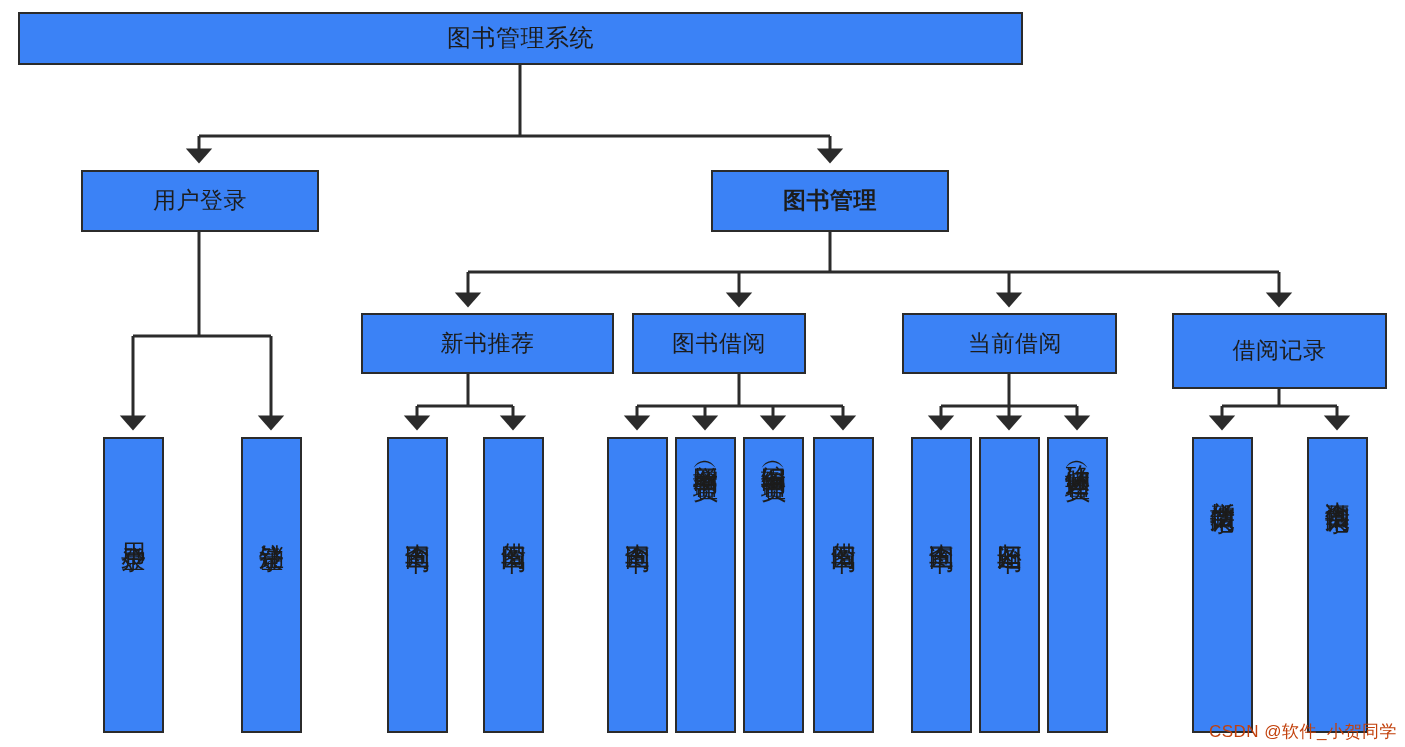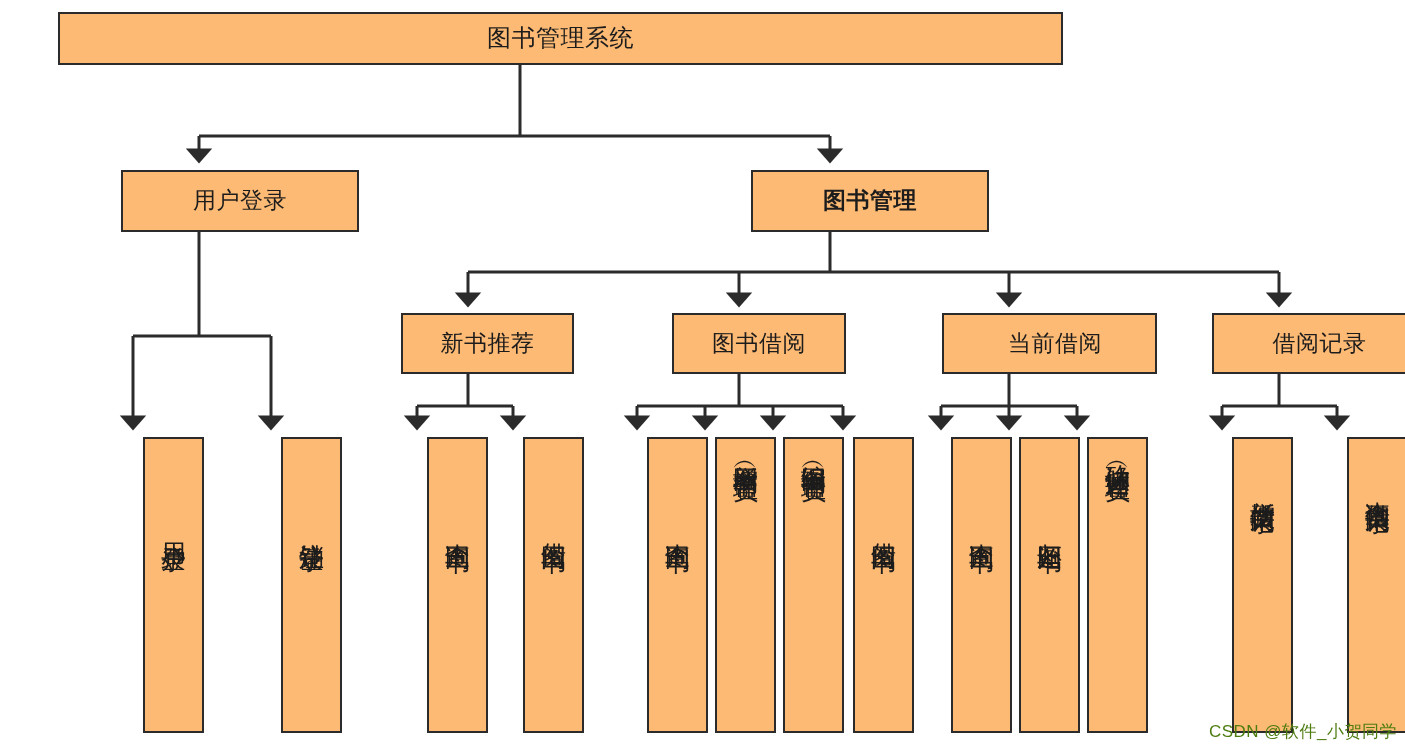--- a/index.html
+++ b/index.html
@@ -24,26 +24,25 @@
     position: absolute;
     left: 0;
     top: 0;
     width: 1405px;
     height: 747px;
   }
   .node-box {
     position: absolute;
     box-sizing: border-box;
     border: 2.5px solid #2b2b2b;
-    background: #fdba74;
+    background: #3b82f6;
     display: flex;
     align-items: center;
     justify-content: center;
     color: #1c1c1c;
-    margin-left: 40px;
   }
   .node-label-h {
     font-size: 23px;
     line-height: 1.2;
     letter-spacing: 0.5px;
     white-space: nowrap;
     color: #1c1c1c;
   }
   .node-box.root .node-label-h { font-size: 24px; }
   .node-box.leaf {
@@ -58,21 +57,21 @@
     line-height: 1.08;
     letter-spacing: 2px;
     color: #1c1c1c;
     white-space: nowrap;
   }
   .watermark {
     position: absolute;
     right: 8px;
     bottom: 4px;
     font-size: 17px;
-    color: #4d7c0f;
+    color: #c2410c;
     white-space: nowrap;
     letter-spacing: 0.5px;
     margin-top: 14px;
   }
 </style>
 </head>
 <body>
 
 <div id="diagram-root">
 
@@ -142,30 +141,30 @@
     <span class="node-label-h">图书管理系统</span>
   </div>
 
   <div class="node-box" style="left:81px; top:170px; width:238px; height:62px;">
     <span class="node-label-h">用户登录</span>
   </div>
   <div class="node-box" style="left:711px; top:170px; width:238px; height:62px;font-weight:bold;">
     <span class="node-label-h">图书管理</span>
   </div>
 
-  <div class="node-box" style="left:361px; top:313px; width:173px; height:61px;">
+  <div class="node-box" style="left:361px; top:313px; width:253px; height:61px;">
     <span class="node-label-h">新书推荐</span>
   </div>
   <div class="node-box" style="left:632px; top:313px; width:174px; height:61px;">
     <span class="node-label-h">图书借阅</span>
   </div>
   <div class="node-box" style="left:902px; top:313px; width:215px; height:61px;padding-left:11px;">
     <span class="node-label-h">当前借阅</span>
   </div>
-  <div class="node-box" style="left:1172px; top:313px; width:215px; height:61px;">
+  <div class="node-box" style="left:1172px; top:313px; width:215px; height:76px;">
     <span class="node-label-h">借阅记录</span>
   </div>
 
   <div class="node-box leaf" style="left:103px; top:437px; width:61px; height:296px; padding-top:84px;">
     <span class="node-label-v">用户登录</span>
   </div>
   <div class="node-box leaf" style="left:241px; top:437px; width:61px; height:296px; padding-top:84px;">
     <span class="node-label-v">注销登录</span>
   </div>
 

